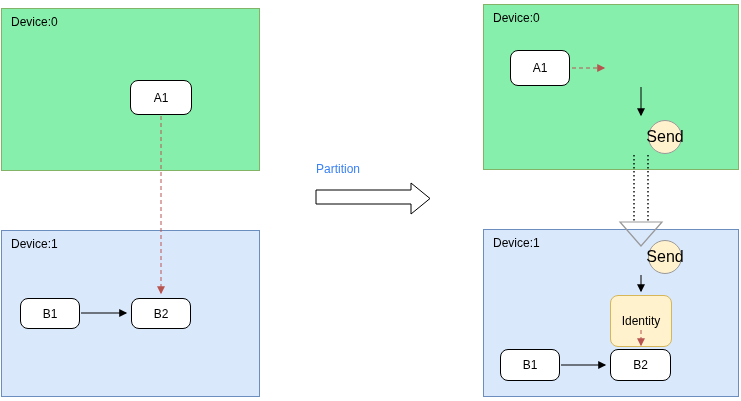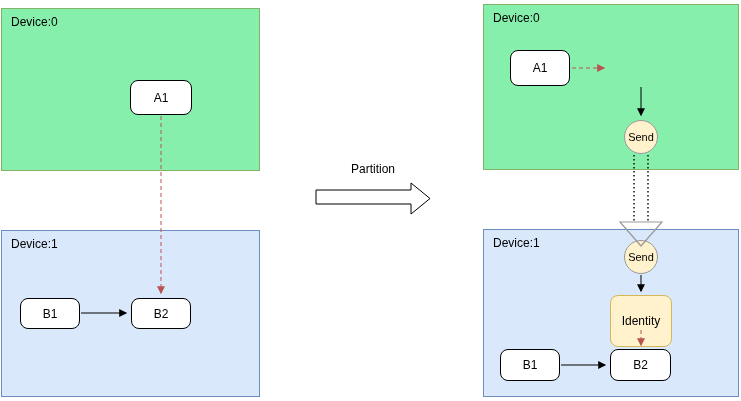--- a/index.html
+++ b/index.html
@@ -12,33 +12,33 @@
   .device-box.blue{background:#dae8fc;border-color:#6c8ebf;}
   .device-label{position:absolute;top:6px;left:9px;font-size:12px;color:#000000;white-space:nowrap;}
 
   .node{
     position:absolute;box-sizing:border-box;z-index:2;
     display:flex;align-items:center;justify-content:center;
     font-size:12px;color:#000000;text-align:center;
   }
   .rect-node{background:#ffffff;border:1px solid #000000;border-radius:8px;}
   .op-node{background:#fff2cc;border:1px solid #d6b656;border-radius:8px;}
-  .circle-node{background:#fff2cc;border:1px solid #999999;border-radius:50%;font-size:11px;}
+  .circle-node{background:#fff2cc;border:1px solid #999999;border-radius:50%;font-size:16px;margin-left:24px;}
 
   
   #dev0-before{left:1px;top:8px;width:259px;height:163px;}
   #dev1-before{left:1px;top:230px;width:259px;height:167px;}
   #a1-before{left:130px;top:80px;width:62px;height:35px;}
   #b1-before{left:20px;top:298px;width:60px;height:31px;}
   #b2-before{left:131px;top:298px;width:60px;height:31px;}
 
   
   #partition-label{
     position:absolute;left:316px;top:162px;width:114px;
-    text-align:center;font-size:12px;color:#000000;z-index:2;
+    text-align:left;font-size:12px;color:#3b82f6;z-index:2;
   }
 
   
   #dev0-after{left:483px;top:4px;width:256px;height:166px;}
   #dev1-after{left:483px;top:229px;width:256px;height:168px;}
   #a1-after{left:510px;top:50px;width:60px;height:36px;}
   #const-node{left:610px;top:49px;width:62px;height:37px;}
   #send-node{left:624px;top:120px;width:34px;height:34px;}
   #recv-node{left:624px;top:240px;width:34px;height:34px;}
   #identity-node{left:610px;top:295px;width:62px;height:52px;}

